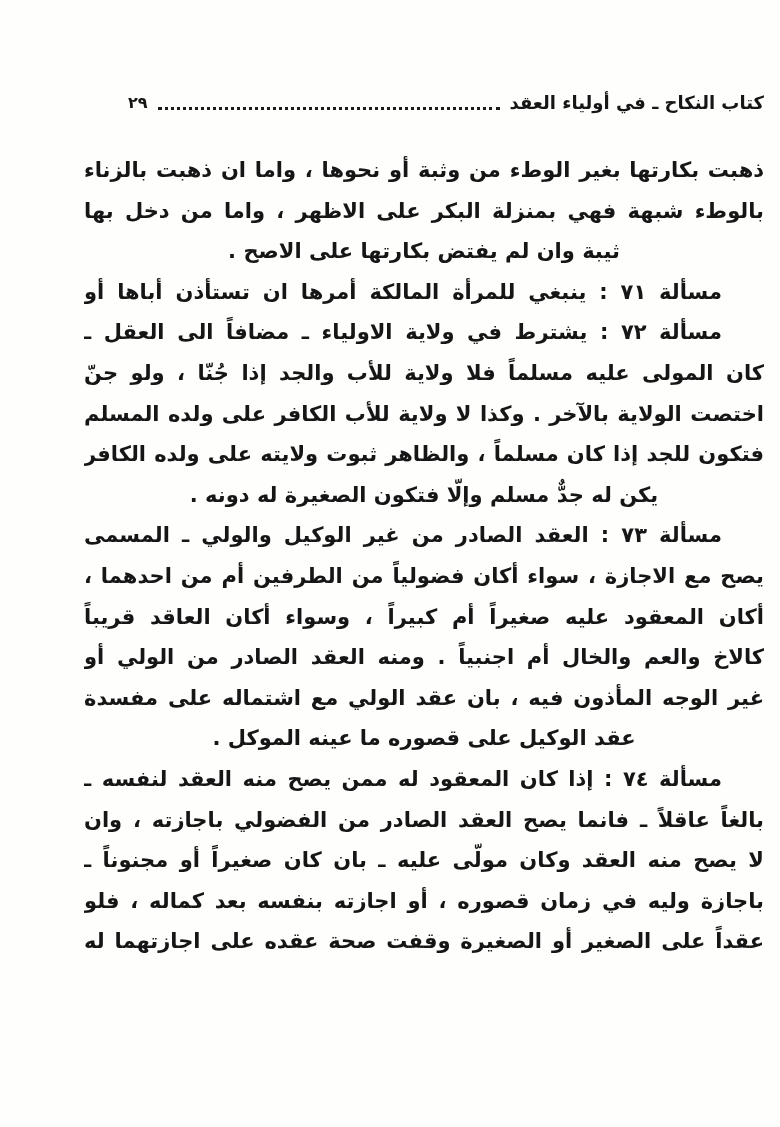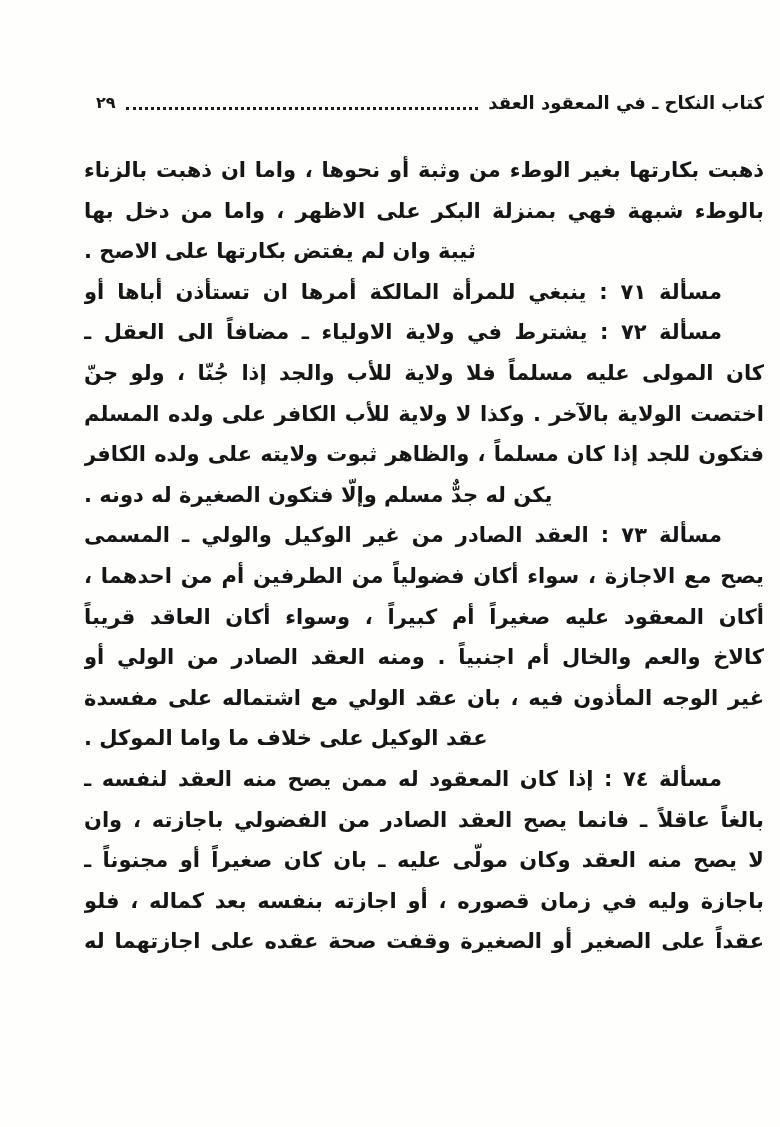--- a/index.html
+++ b/index.html
@@ -35,21 +35,21 @@
   }
   .leader {
     flex: 1;
     border-bottom: 3px dotted #1c1c1c;
     margin: 0 10px 6px 10px;
     min-width: 40px;
   }
   .page-number {
     font-size: 16px;
     line-height: 26px;
-    margin-left: 12px;
+    margin-left: 44px;
     white-space: nowrap;
   }
   .body-text {
     position: absolute;
     top: 150px;
     right: 16px;
     left: 84px;
   }
   .line {
     height: 40.6px;
@@ -61,50 +61,50 @@
   .full {
     text-align: justify;
     text-align-last: justify;
   }
   .start {
     text-align: justify;
     text-align-last: justify;
     padding-right: 42px;
   }
   .end {
-    text-align: left;
+    text-align: center;
   }
 </style>
 </head>
 <body>
 
 <div class="page">
 
   <div class="header">
-    <span class="chapter-title">كتاب النكاح ـ في المعقود العقد</span>
+    <span class="chapter-title">كتاب النكاح ـ في أولياء العقد</span>
     <span class="leader"></span>
     <span class="page-number">٢٩</span>
   </div>
 
   <div class="body-text">
     <div class="line full">ذهبت بكارتها بغير الوطء من وثبة أو نحوها ، واما ان ذهبت بالزناء أو</div>
     <div class="line full">بالوطء شبهة فهي بمنزلة البكر على الاظهر ، واما من دخل بها زوجها فهي</div>
     <div class="line end">ثيبة وان لم يفتض بكارتها على الاصح .</div>
     <div class="line start">مسألة ٧١ : ينبغي للمرأة المالكة أمرها ان تستأذن أباها أو جدها ، وان</div>
     <div class="line start">مسألة ٧٢ : يشترط في ولاية الاولياء ـ مضافاً الى العقل ـ الإسلام إذا</div>
     <div class="line full">كان المولى عليه مسلماً فلا ولاية للأب والجد إذا جُنّا ، ولو جنّ احدهما</div>
     <div class="line full">اختصت الولاية بالآخر . وكذا لا ولاية للأب الكافر على ولده المسلم ،</div>
     <div class="line full">فتكون للجد إذا كان مسلماً ، والظاهر ثبوت ولايته على ولده الكافر إذا لم</div>
     <div class="line end">يكن له جدٌّ مسلم وإلّا فتكون الصغيرة له دونه .</div>
     <div class="line start">مسألة ٧٣ : العقد الصادر من غير الوكيل والولي ـ المسمى بالفضولي ـ</div>
     <div class="line full">يصح مع الاجازة ، سواء أكان فضولياً من الطرفين أم من احدهما ، وسواء</div>
     <div class="line full">أكان المعقود عليه صغيراً أم كبيراً ، وسواء أكان العاقد قريباً للمعقود عليه</div>
     <div class="line full">كالاخ والعم والخال أم اجنبياً . ومنه العقد الصادر من الولي أو الوكيل على</div>
     <div class="line full">غير الوجه المأذون فيه ، بان عقد الولي مع اشتماله على مفسدة للصغير ، او</div>
-    <div class="line end">عقد الوكيل على خلاف ما واما الموكل .</div>
+    <div class="line end">عقد الوكيل على قصوره ما عينه الموكل .</div>
     <div class="line start">مسألة ٧٤ : إذا كان المعقود له ممن يصح منه العقد لنفسه ـ بان كان</div>
     <div class="line full">بالغاً عاقلاً ـ فانما يصح العقد الصادر من الفضولي باجازته ، وان كان ممن</div>
     <div class="line full">لا يصح منه العقد وكان مولّى عليه ـ بان كان صغيراً أو مجنوناً ـ فيصح</div>
     <div class="line full">باجازة وليه في زمان قصوره ، أو اجازته بنفسه بعد كماله ، فلو اوقع الاجنبي</div>
     <div class="line full">عقداً على الصغير أو الصغيرة وقفت صحة عقده على اجازتهما له بعد</div>
   </div>
 
 </div>
 
 </body></html>

